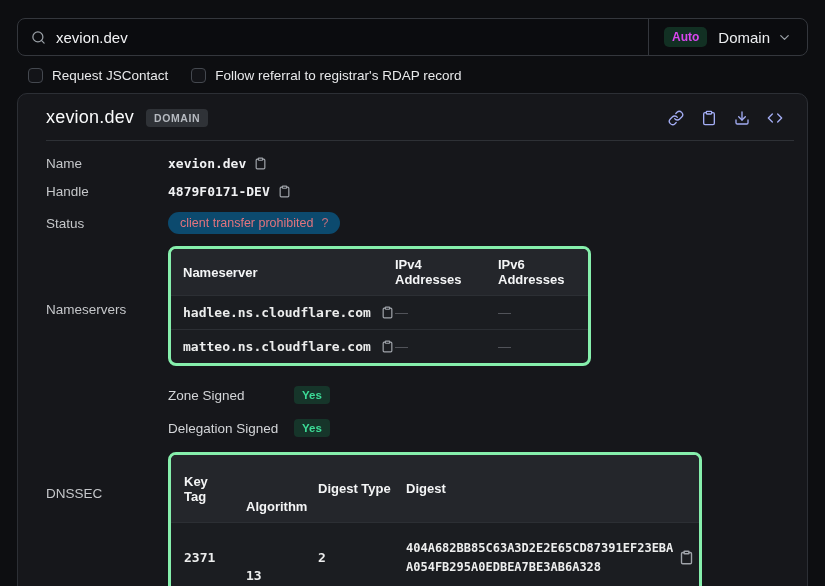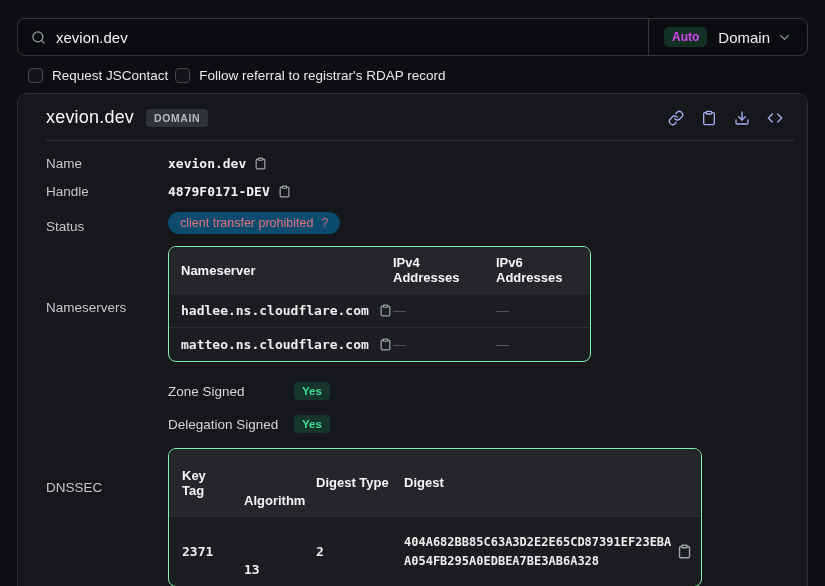--- a/index.html
+++ b/index.html
@@ -30,21 +30,21 @@
     padding: 0 15px; border-left: 1px solid #34373d; cursor: pointer;
   }
   .auto-badge {
     background: #123023; color: #d946ef; font-size: 12px; font-weight: bold;
     padding: 3px 8px; border-radius: 5px; line-height: 1.2;
   }
   .domain-select { font-size: 15px; color: #eceef0; display: flex; align-items: center; gap: 7px; }
   .domain-select .ic { width: 15px; height: 15px; color: #9aa0a6; }
 
   
-  .options { display: flex; align-items: flex-start; gap: 7px; margin: 12px 0 0 28px; }
+  .options { display: flex; align-items: flex-start; gap: 23px; margin: 12px 0 0 28px; }
   .opt { display: flex; align-items: center; gap: 9px; cursor: pointer; }
   .cbx {
     width: 15px; height: 15px; border: 1.5px solid #44484f; border-radius: 4px;
     background: #131418; flex: none;
   }
   .opt-label { font-size: 13.5px; color: #e8e9eb; }
 
   
   .card {
     margin: 10px 17px 0 17px; min-height: 620px;
@@ -56,37 +56,37 @@
     margin-left: 12px; background: #2f3237; color: #b6bac0;
     font-size: 10.5px; font-weight: bold; letter-spacing: 0.6px;
     padding: 3px 8px; border-radius: 4px;
   }
   .card-actions { margin-left: auto; display: flex; align-items: center; gap: 17px; }
   .act-btn { background: none; border: none; padding: 0; color: #a3adf4; cursor: pointer; }
   .act-btn .ic { width: 16px; height: 16px; }
   .card-divider { border: none; border-top: 1px solid #2e3136; margin: 0 13px 0 28px; }
 
   .card-body { padding: 15px 28px 0 28px; }
-  .frow { display: flex; align-items: flex-end; margin-bottom: 13px; }
+  .frow { display: flex; align-items: center; margin-bottom: 13px; }
   .frow.top { align-items: center; }
   .flabel { width: 122px; flex: none; font-size: 13.5px; color: #c5c7ca; }
   .frow.top .flabel { padding-top: 6px; }
 
   .val { font-size: 13px; font-weight: bold; color: #f0f1f3; display: flex; align-items: center; gap: 8px; }
   .copy-btn { background: none; border: none; padding: 0; color: #a0a4aa; cursor: pointer; display: inline-flex; }
   .copy-btn .ic { width: 13px; height: 13px; stroke-width: 2.2; }
 
   .status-pill {
     background: #0c4a6e; color: #e2747e; font-size: 12.5px;
     padding: 4px 12px; border-radius: 999px; display: inline-flex; gap: 8px; align-items: center;
   }
   .status-help { color: #e2747e; opacity: 0.85; cursor: pointer; }
 
   
-  .tbl { border: 1px solid #86efac; border-radius: 8px; overflow: hidden; background: #1b1d21; }
+  .tbl { border: 3px solid #86efac; border-radius: 8px; overflow: hidden; background: #1b1d21; }
   .trow { display: flex; align-items: center; }
   .thead { background: #24262b; }
   .th { font-size: 13px; font-weight: bold; color: #f4f5f6; padding: 8px 12px; }
   .td { padding: 9px 12px; font-size: 13px; }
   .tbody .trow { border-top: 1px solid #2c2f34; }
   .dash { color: #595c61; font-size: 13px; }
 
   .ns-table { width: 423px; }
   .ns-c1 { width: 212px; flex: none; }
   .ns-c2 { width: 103px; flex: none; }

